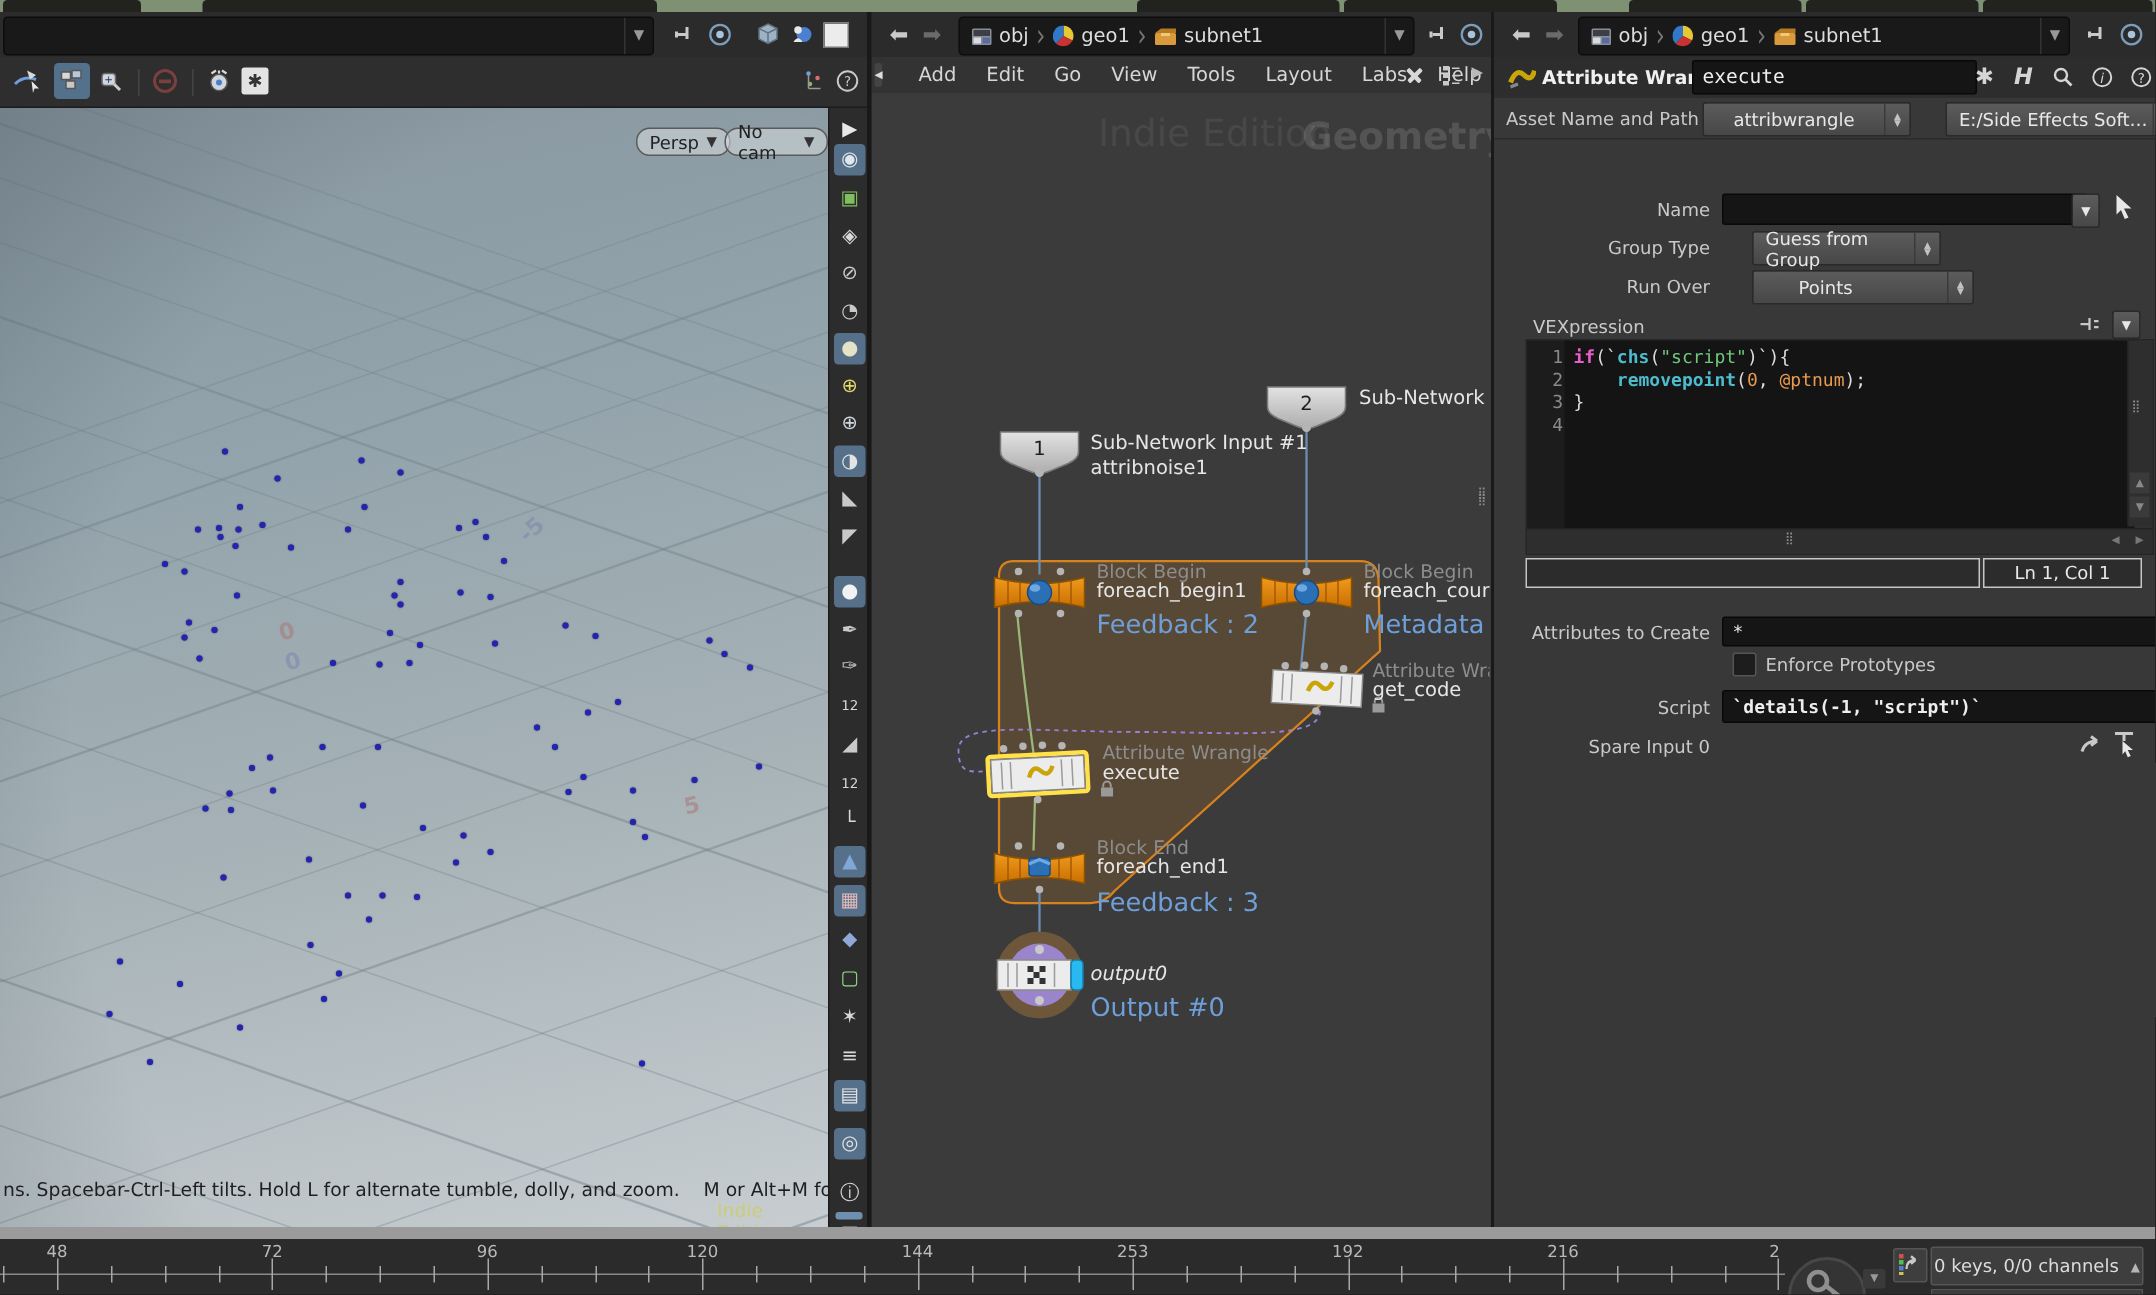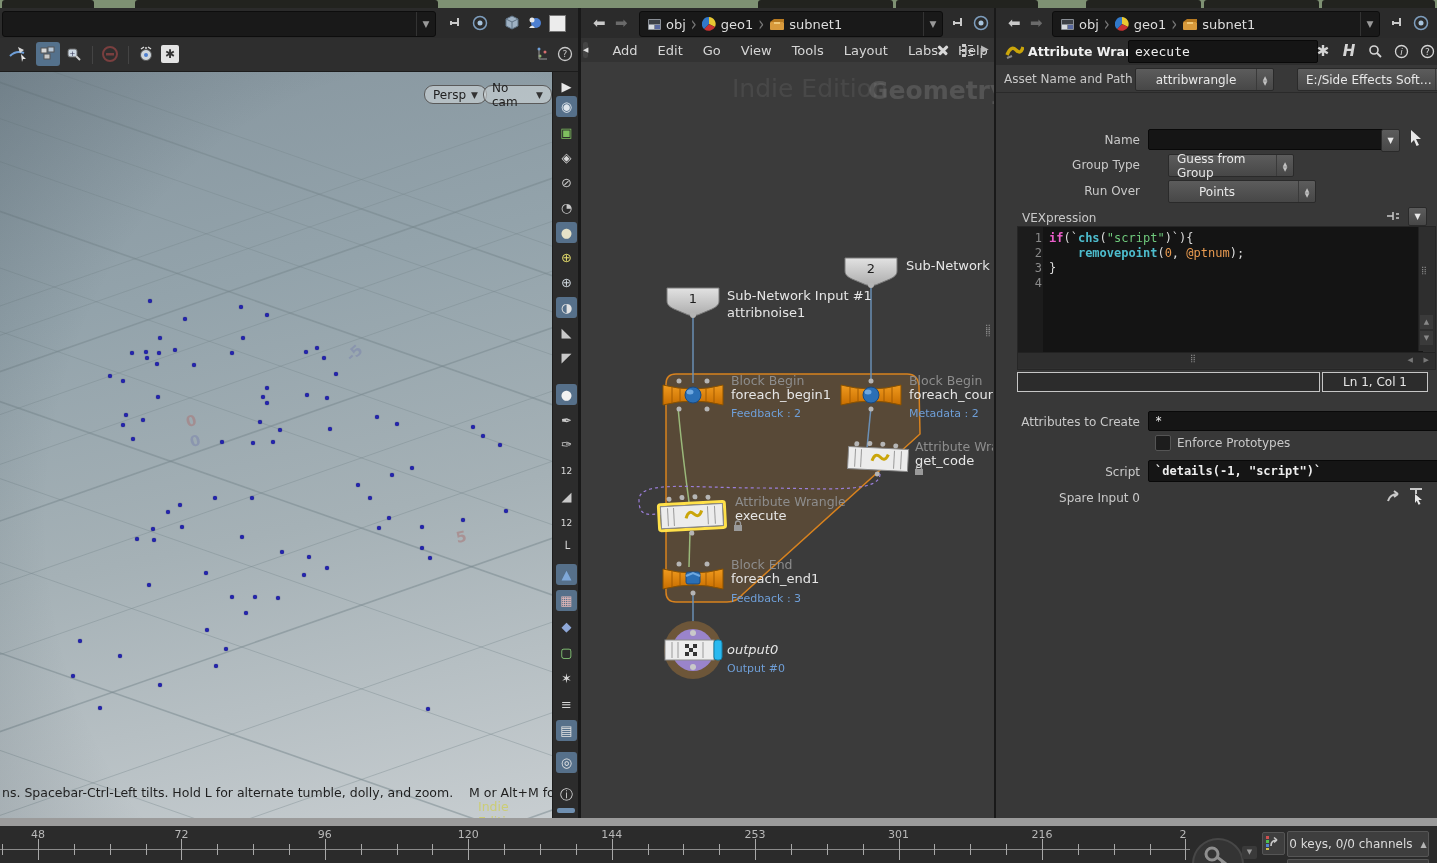--- a/index.html
+++ b/index.html
@@ -38,21 +38,21 @@
   .sic.active{background:#56708a;}
   
   #midpane{left:581px;width:413px;background:#3a3a3a;}
   #netmenu{display:flex;align-items:center;gap:0;background:#333;border-bottom:1px solid #222;}
   .mitem{color:#d6d6d6;font-size:13px;padding:0 10px;}
   #netcanvas{position:absolute;left:0;top:54px;width:413px;height:756px;background:#3b3b3b;overflow:hidden;}
   .wm1{position:absolute;font-size:25px;color:rgba(255,255,255,.07);}
   .wm2{position:absolute;font-size:25px;font-weight:bold;color:rgba(255,255,255,.13);}
   .ntype{position:absolute;color:#8d8d8d;font-size:12.5px;white-space:nowrap;}
   .nname{position:absolute;color:#e6e6e6;font-size:13px;white-space:nowrap;}
-  .ninfo{position:absolute;color:#6f9fd8;font-size:11px;white-space:nowrap;}
+  .ninfo{position:absolute;color:#6f9fd8;font-size:17px;white-space:nowrap;}
   
   #rightpane{left:996px;width:441px;background:#383838;}
   .plabel{position:absolute;color:#c9c9c9;font-size:12px;text-align:right;}
   .pinput{position:absolute;background:#151515;border:1px solid #090909;border-radius:2px;color:#eee;
     font-family:"DejaVu Sans Mono","Liberation Mono",monospace;font-size:12px;display:flex;align-items:center;padding:0 6px;}
   .pdrop{position:absolute;background:linear-gradient(#5c5c5c,#474747);border:1px solid #2a2a2a;border-radius:2px;
     color:#e8e8e8;font-size:12px;display:flex;align-items:center;}
   .pdrop .lbl{flex:1;padding:0 8px;}
   .spin{width:16px;align-self:stretch;border-left:1px solid #3a3a3a;display:flex;flex-direction:column;align-items:center;justify-content:center;color:#c2c2c2;font-size:6px;line-height:5px;}
   .tab{position:absolute;top:0;height:22px;display:flex;align-items:center;padding:0 12px;font-size:12px;border-radius:3px 3px 0 0;}
@@ -818,21 +818,21 @@
         <div class="tick" style="left: 1149.54px; top: 18px; height: 11px;"></div>
         <div class="tick" style="left: 1185.39px; top: 13px; height: 21px;"></div>
       </div>
     <div id="tllabels">
         <div class="tlabel" style="left: 38px;">48</div>
         <div class="tlabel" style="left: 181.424px;">72</div>
         <div class="tlabel" style="left: 324.848px;">96</div>
         <div class="tlabel" style="left: 468.272px;">120</div>
         <div class="tlabel" style="left: 611.696px;">144</div>
         <div class="tlabel" style="left: 755.12px;">253</div>
-        <div class="tlabel" style="left: 898.544px;">301</div>
+        <div class="tlabel" style="left: 898.544px;">192</div>
         <div class="tlabel" style="left: 1041.97px;">216</div>
         <div class="tlabel" style="left: 1183px;">2</div>
       </div>
     <div class="abs" style="left:1190px;top:0;width:247px;height:37px;background:#2b2b2b;">
       <div class="abs" style="left:2px;top:12px;width:48px;height:48px;border-radius:50%;background:#343434;border:2px solid #474747;overflow:hidden;">
         <svg width="44" height="30" viewBox="0 0 44 30">
             <circle cx="18" cy="14" r="6" fill="none" stroke="#8f8f8f" stroke-width="3"></circle>
             <path d="M23 17 L32 24 M29 22 L27 26 M32 24 L30 28" stroke="#8f8f8f" stroke-width="3" fill="none"></path>
           </svg>
       </div>

